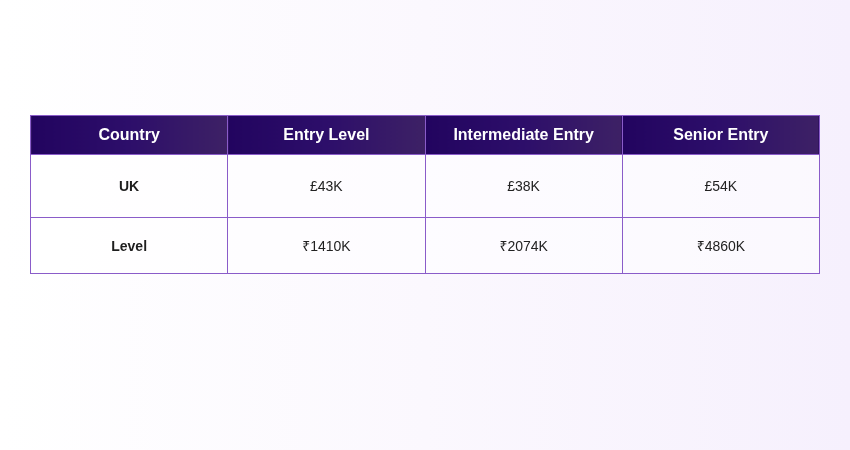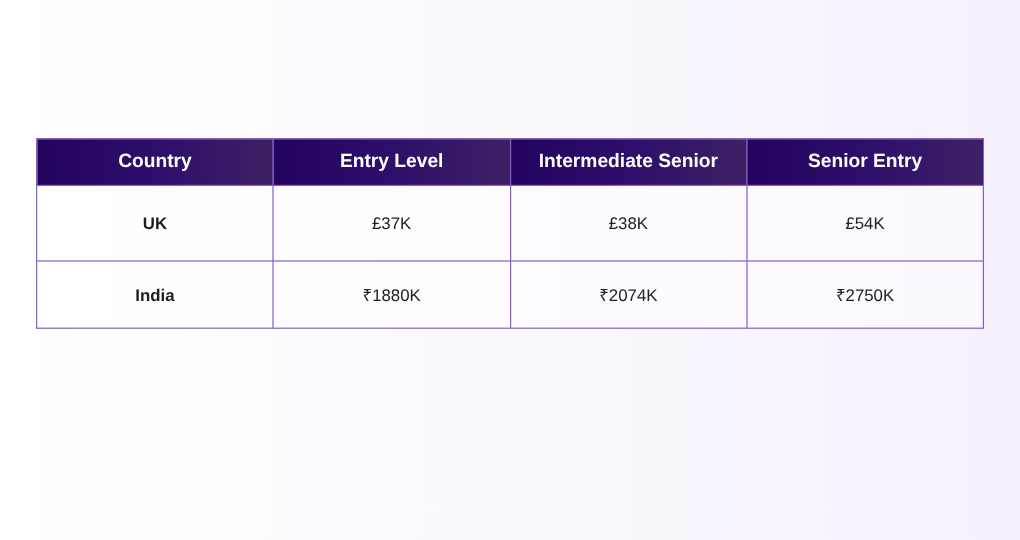--- a/index.html
+++ b/index.html
@@ -33,31 +33,31 @@
   tr.r2 td { height: 53px; }
 </style>
 </head>
 <body>
 
 <table>
   <thead>
     <tr>
       <th>Country</th>
       <th>Entry Level</th>
-      <th>Intermediate Senior</th>
+      <th>Intermediate Entry</th>
       <th>Senior Entry</th>
     </tr>
   </thead>
   <tbody>
     <tr class="r0">
       <td class="country">UK</td>
-      <td>£37K</td>
+      <td>£43K</td>
       <td>£38K</td>
       <td>£54K</td>
     </tr>
     <tr class="r2">
-      <td class="country">India</td>
-      <td>₹1880K</td>
+      <td class="country">Level</td>
+      <td>₹1410K</td>
       <td>₹2074K</td>
-      <td>₹2750K</td>
+      <td>₹4860K</td>
     </tr>
   </tbody>
 </table>
 
 </body></html>

